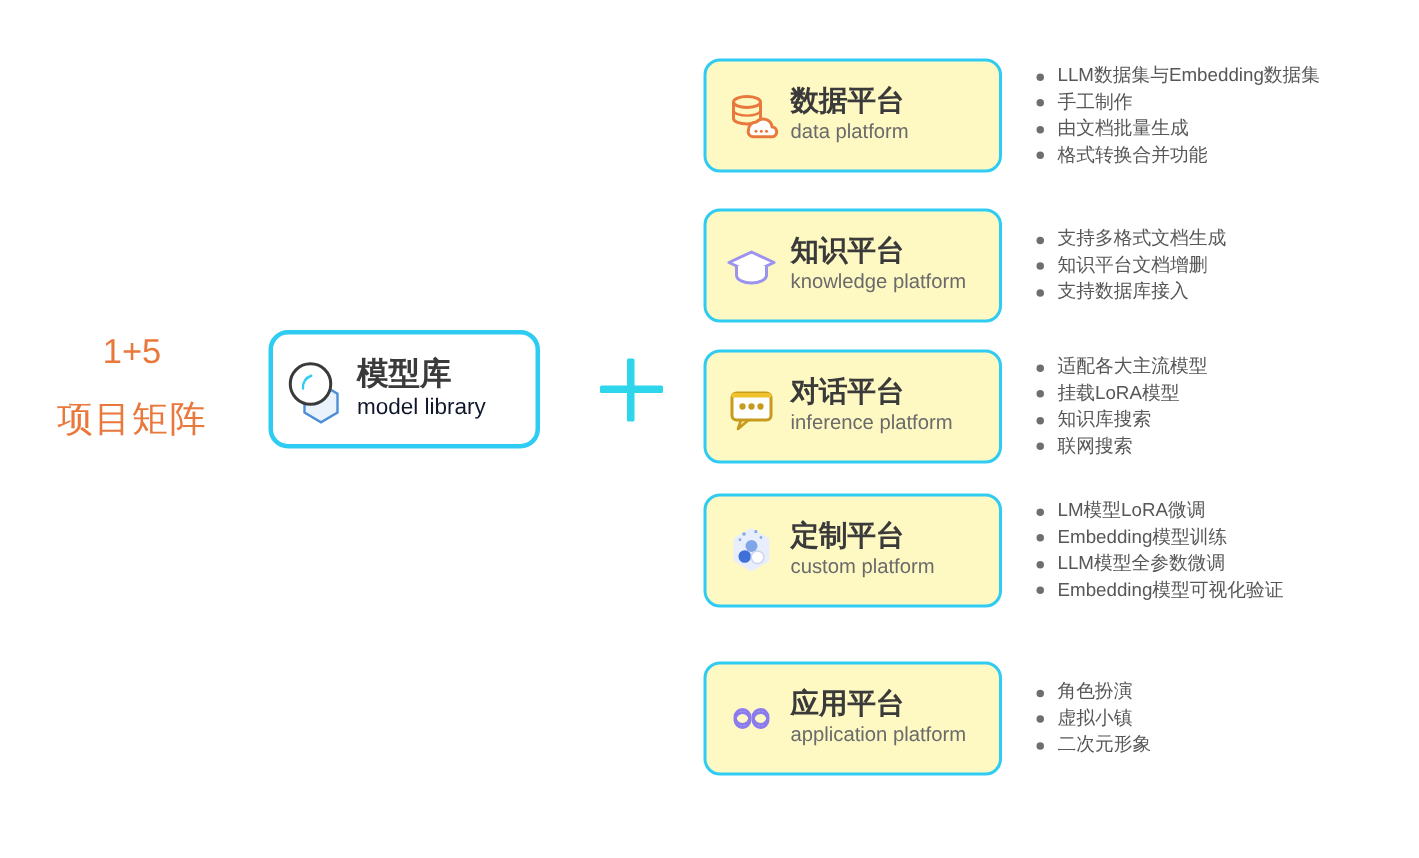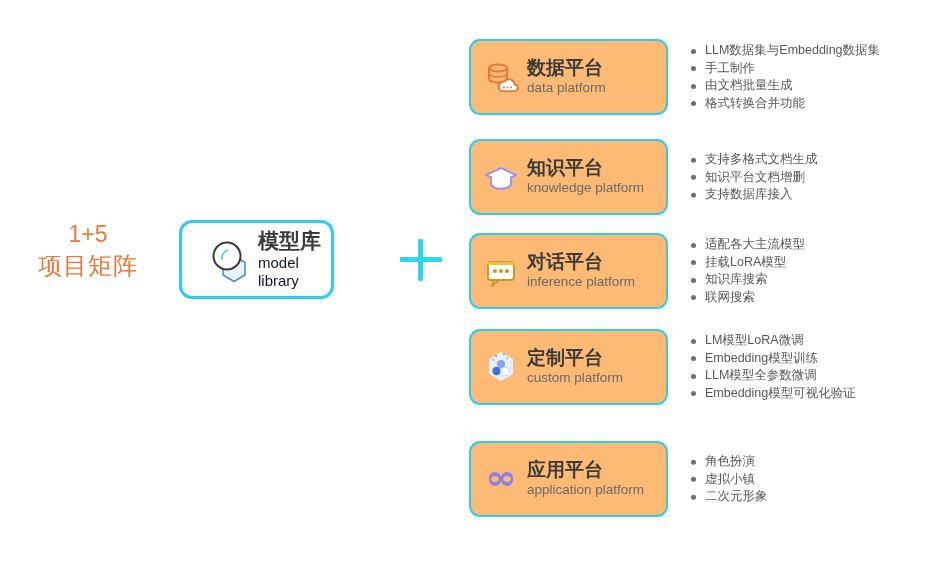--- a/index.html
+++ b/index.html
@@ -11,48 +11,48 @@
   }
   #canvas { position: relative; width: 946px; height: 572px; background: #fff; }
 
   
   #left-label {
     position: absolute; left: 18px; top: 220px; width: 140px;
     text-align: center; color: #E8783C;
     font-weight: normal; line-height: 1.28;
   }
   #left-label .l1 { font-size: 23px; letter-spacing: 0px; }
-  #left-label .l2 { font-size: 24px; letter-spacing: 1px; margin-top: 2px; }
+  #left-label .l2 { font-size: 24px; letter-spacing: 1px; margin-top: 16px; }
 
   
   #model-card {
     position: absolute; left: 179px; top: 220px;
-    width: 155px; height: 79px;
+    width: 181px; height: 79px;
     border: 3px solid #2ECBF2; border-radius: 13px;
     background: #fff;
-    display: flex; align-items: center; padding-left: 22px;
+    display: flex; align-items: center; padding-left: 2px;
   }
   #model-card .ic { width: 52px; height: 52px; flex: 0 0 52px; position: relative; }
   #model-card .txt { margin-left: 2px; }
   #model-card .cn { font-size: 21px; font-weight: bold; color: #3A3A3A; line-height: 1.18; }
   #model-card .en { font-size: 15px; color: #0f172a; line-height: 1.2; margin-top: 1px; }
 
   
   #plus { position: absolute; left: 400px; top: 239px; width: 42px; height: 42px; }
   #plus .bar { position: absolute; background: #2ED6EC; border-radius: 1px; }
   #plus .h { left: 0; top: 18px; width: 42px; height: 5px; }
   #plus .v { left: 18px; top: 0; width: 5px; height: 42px; }
 
   
   .row { position: absolute; left: 469px; width: 460px; height: 76px; }
   .card {
     position: absolute; left: 0; top: 0;
     width: 199px; height: 100%;
     border: 2.5px solid #2ECBF2; border-radius: 11px;
-    background: #fdba74;
+    background: #fef9c3;
     display: flex; align-items: center; padding-left: 10px;
   }
   .card .ic { width: 40px; height: 40px; flex: 0 0 40px; position: relative; }
   .card .txt { margin-left: 6px; }
   .card .cn { font-size: 19px; font-weight: bold; color: #3A3A3A; line-height: 1.2; }
   .card .en { font-size: 13.5px; color: #6A6A6A; line-height: 1.25; margin-top: 1px; text-align: center; }
 
   .bullets { position: absolute; left: 222px; top: 50%; transform: translateY(-50%); }
   .bullets li {
     list-style: none; font-size: 12.5px; color: #575757;

